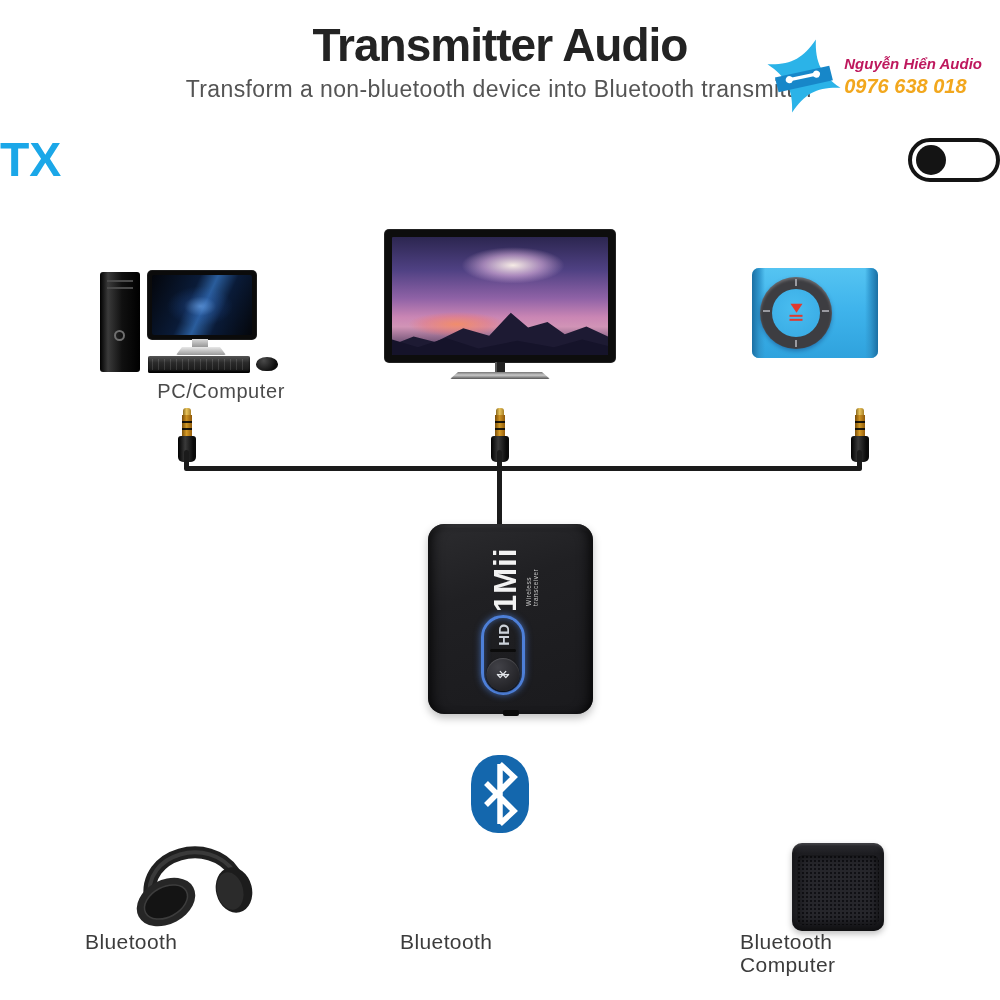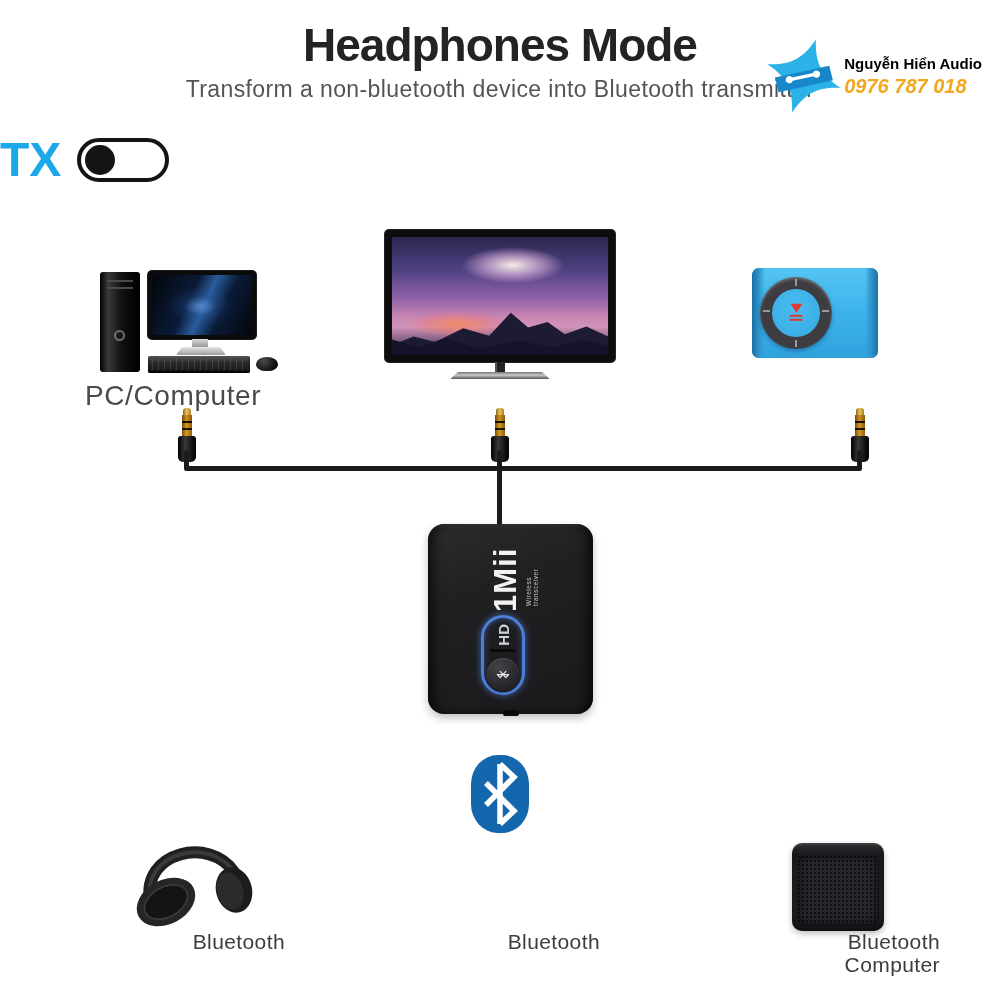--- a/index.html
+++ b/index.html
@@ -17,30 +17,30 @@
   }
   .subtitle {
     position:absolute; left:0; top:76px; width:100%;
     text-align:center; font-size:23px; font-weight:400; color:#545454;
     letter-spacing:.4px;
   }
   
   .watermark { position:absolute; right:18px; top:36px; display:flex; align-items:center; }
   .wm-icon { width:84px; height:80px; }
   .wm-text { margin-left:-2px; }
-  .wm-name { font-size:15px; font-weight:700; color:#000000; white-space:nowrap; }
+  .wm-name { font-size:15px; font-weight:700; font-style:italic; color:#be185d; white-space:nowrap; }
   .wm-phone { font-size:20px; font-weight:700; font-style:italic; color:#f2a71d; margin-top:3px; }
   
-  .toggle-row { position:absolute; left:0; top:132px; width:100%; display:flex; justify-content:flex-start; align-items:center; gap:16px; }
+  .toggle-row { position:absolute; left:0; top:132px; width:100%; display:flex; justify-content:space-between; align-items:center; gap:16px; }
   .tx-label { font-size:48px; font-weight:700; color:#1ba7e8; letter-spacing:0px; }
   .switch { position:relative; width:92px; height:44px; border:4px solid #141414; border-radius:22px; background:#fff; }
   .knob { position:absolute; left:4px; top:3px; width:30px; height:30px; border-radius:50%; background:#141414; }
   
-  .caption { position:absolute; text-align:left; color:#4a4a4a; font-size:28px; font-weight:400; letter-spacing:.6px; }
-  .caption2 { position:absolute; text-align:right; color:#3c3c3c; font-size:21px; font-weight:400; line-height:23px; letter-spacing:.4px; }
+  .caption { position:absolute; text-align:right; color:#4a4a4a; font-size:20px; font-weight:400; letter-spacing:.6px; }
+  .caption2 { position:absolute; text-align:left; color:#3c3c3c; font-size:21px; font-weight:400; line-height:23px; letter-spacing:.4px; }
   
   .pc { position:absolute; left:92px; top:256px; width:190px; height:122px; }
   .pc-tower { position:absolute; left:8px; top:16px; width:40px; height:100px; border-radius:3px;
     background:linear-gradient(90deg,#000 0%,#3a3a3a 20%,#101010 55%,#000 100%); }
   .pc-tower .slot { position:absolute; left:7px; width:26px; height:2px; background:#4a4a4a; }
   .pc-tower .ring { position:absolute; left:14px; top:58px; width:11px; height:11px; border:2px solid #6f6f6f; border-radius:50%; }
   .pc-monitor { position:absolute; left:56px; top:15px; width:108px; height:68px; background:#0b0b0b; border-radius:4px; padding:4px; box-shadow:0 0 0 1px #1c1c1c; }
   .pc-screen { width:100%; height:100%; border-radius:2px;
     background:
       radial-gradient(ellipse at 48% 52%, rgba(120,180,255,.55) 0%, rgba(40,90,170,.25) 22%, transparent 45%),
@@ -128,36 +128,36 @@
     box-shadow:inset 0 2px 2px rgba(255,255,255,.1), inset 0 -6px 8px rgba(0,0,0,.6), 0 3px 6px rgba(0,0,0,.25); }
   .spk-grille { position:absolute; inset:12px 5px 6px 5px; border-radius:6px; background-color:#26262b;
     background-image:radial-gradient(#101014 1px, transparent 1.15px); background-size:4px 4px;
     box-shadow:inset 0 0 10px rgba(0,0,0,.8); }
 </style>
 </head>
 <body>
 
 <div class="stage">
 
-  <div class="title">Headphones Mode</div>
+  <div class="title">Transmitter Audio</div>
   <div class="subtitle">Transform a non-bluetooth device into Bluetooth transmitter</div>
 
   <div class="watermark">
     <svg class="wm-icon" viewBox="0 0 100 100">
       <g transform="rotate(18 50 50)">
         <path d="M50 2 C58 30,70 42,98 50 C70 58,58 70,50 98 C42 70,30 58,2 50 C30 42,42 30,50 2 Z" fill="#2bb3e8"></path>
         <path d="M16 63 L76 28 L86 44 L26 79 Z" fill="#1787c9"></path>
         <line x1="36" y1="59" x2="62" y2="44" stroke="#fff" stroke-width="4" stroke-linecap="round"></line>
         <circle cx="34" cy="60" r="4.5" fill="#fff"></circle>
         <circle cx="64" cy="43" r="4.5" fill="#fff"></circle>
       </g>
     </svg>
     <div class="wm-text">
       <div class="wm-name">Nguyễn Hiển Audio</div>
-      <div class="wm-phone">0976 787 018</div>
+      <div class="wm-phone">0976 638 018</div>
     </div>
   </div>
 
   <div class="toggle-row">
     <div class="tx-label">TX</div>
     <div class="switch">
       <div class="knob"></div>
     </div>
   </div>
 

